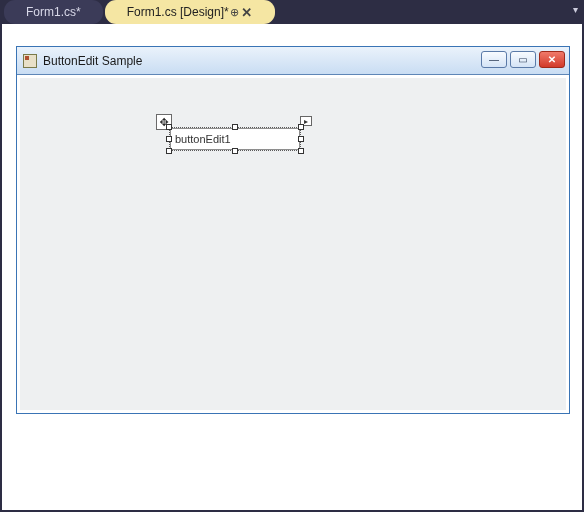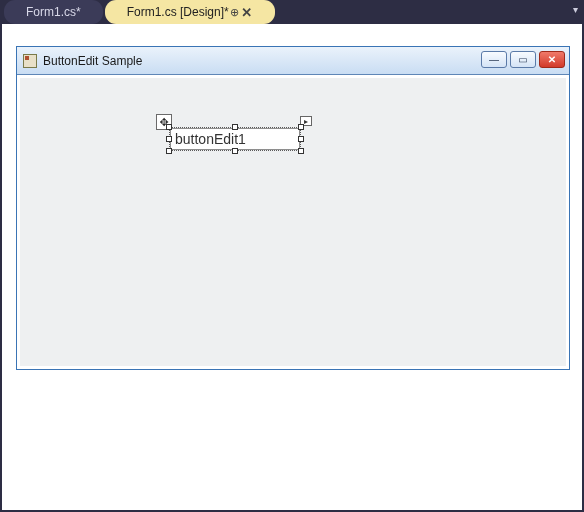--- a/index.html
+++ b/index.html
@@ -68,21 +68,21 @@
   .designer-area {
     position: absolute;
     left: 2px; right: 2px; top: 24px; bottom: 2px;
     background: #ffffff;
   }
   .canvas {
     position: absolute;
     left: 14px;
     top: 22px;
     width: 554px;
-    height: 324px;
+    height: 368px;
     border: 1px solid #3a74b5;
     background: #fff;
   }
   .titlebar {
     height: 28px;
     background: linear-gradient(#eaf2fb, #c9ddf3);
     border-bottom: 1px solid #5e86b7;
     display: flex;
     align-items: center;
     padding: 0 6px;
@@ -187,21 +187,21 @@
     justify-content: center;
     font-size: 8px;
     color: #333;
   }
   .control-inner {
     position: absolute;
     left: 0; top: 0; right: 0; bottom: 0;
     background: #fff;
     border: 1px solid #8e8e8e;
     padding: 2px 4px;
-    font-size: 14px;
+    font-size: 11px;
     color: #333;
     line-height: 16px;
   }
 </style>
 </head>
 <body>
 
 <div class="tabstrip">
   <div class="tab inactive">
     <span>Form1.cs*</span>

